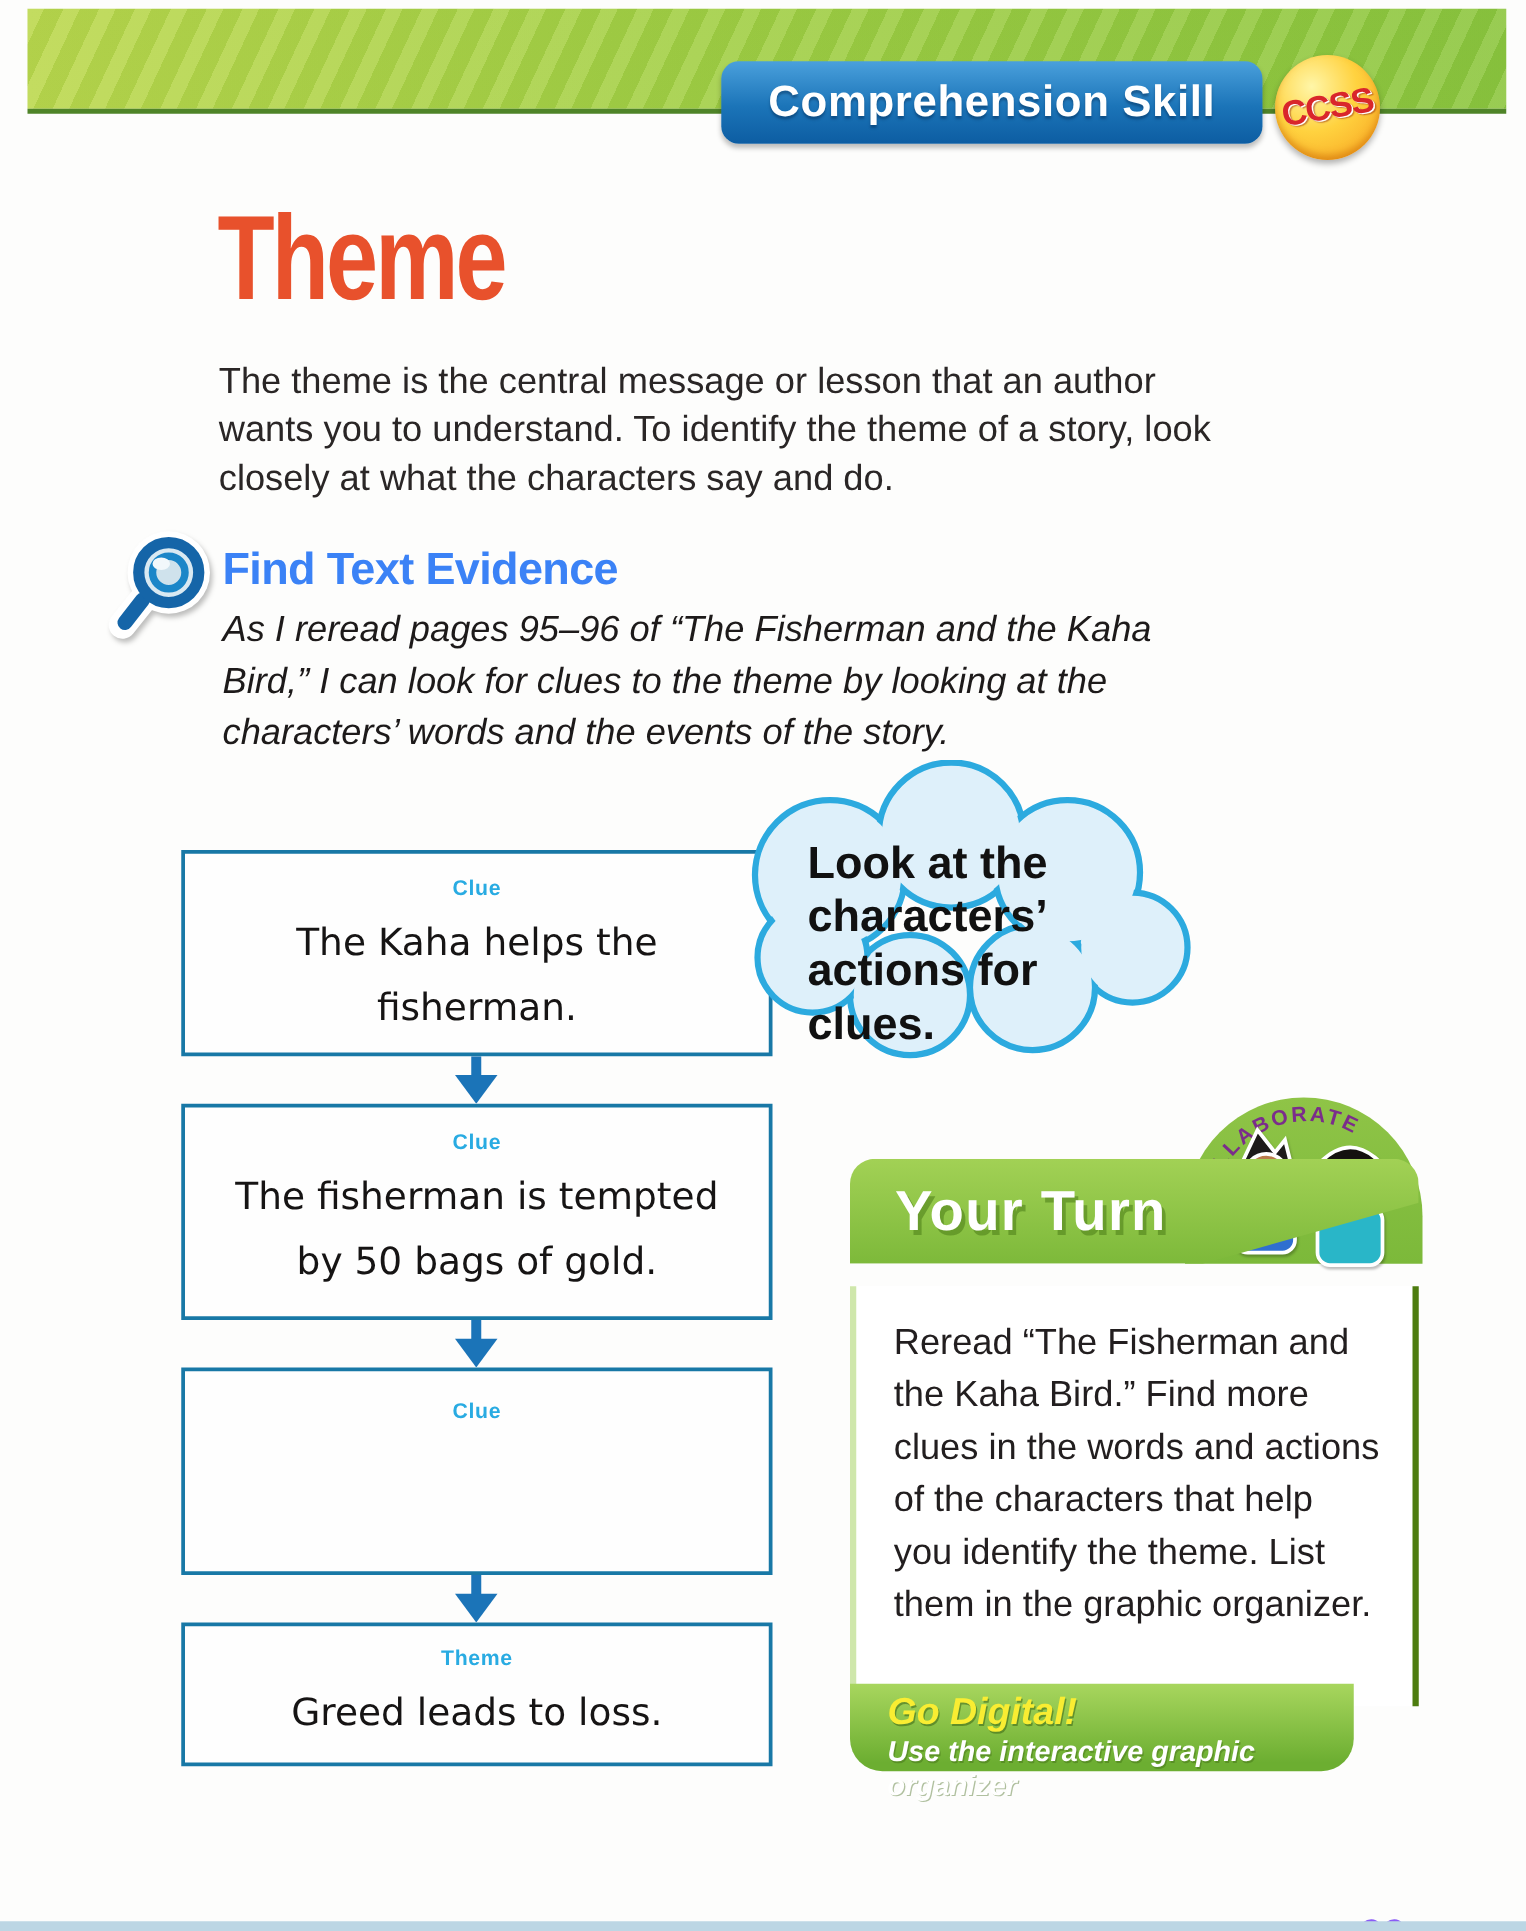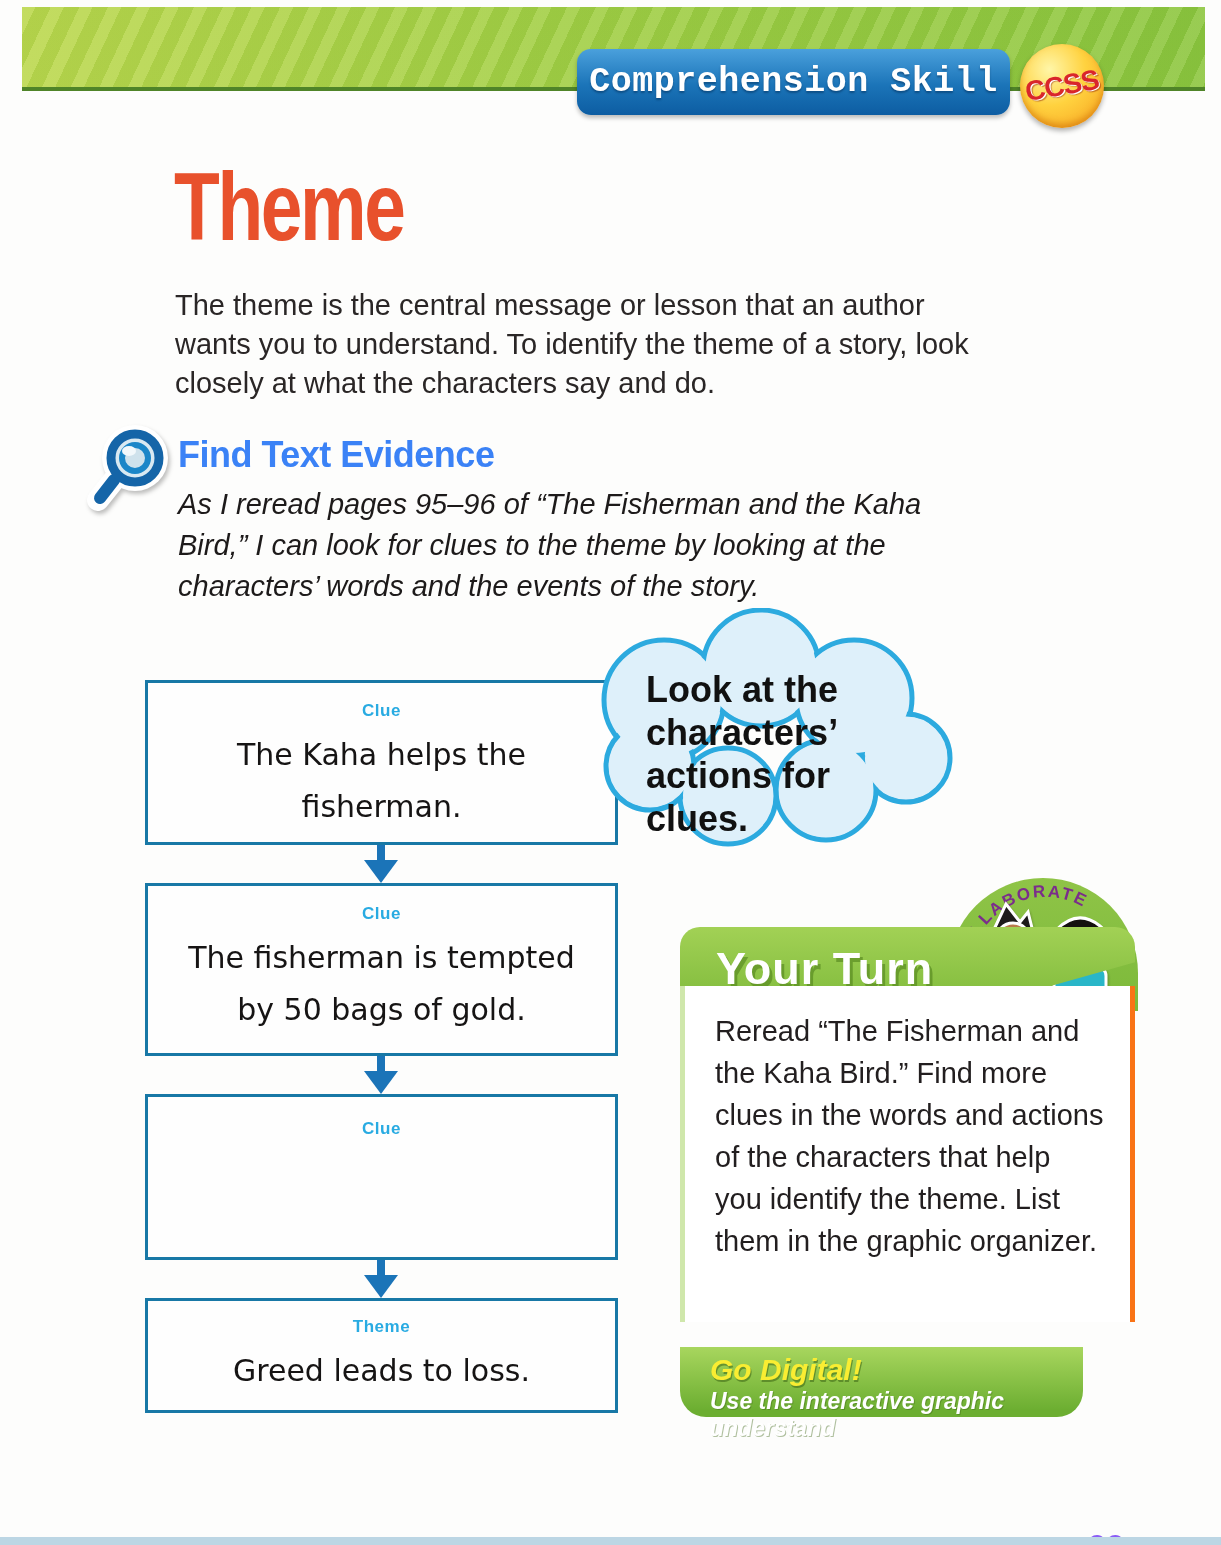--- a/index.html
+++ b/index.html
@@ -19,21 +19,20 @@
   }
   .skill-pill{
     position:absolute;left:577px;top:49px;width:433px;height:66px;
     background:linear-gradient(180deg,#4aa0dc 0%,#1b74b8 55%,#0d5da2 100%);
     border-radius:14px;box-shadow:0 3px 4px rgba(0,0,0,.25);
     display:flex;align-items:center;justify-content:center;
   }
   .skill-pill span{
     color:#fff;font-weight:bold;font-size:35px;letter-spacing:.5px;
     text-shadow:0 2px 2px rgba(0,40,80,.45);
-    font-family:Liberation Mono, monospace;
   }
   .ccss-badge{
     position:absolute;left:1020px;top:44px;width:84px;height:84px;border-radius:50%;
     background:radial-gradient(circle at 35% 30%,#fff6a8 0%,#ffd23f 45%,#f7a01e 100%);
     box-shadow:0 3px 5px rgba(0,0,0,.3), inset 0 -4px 6px rgba(200,100,0,.5);
     display:flex;align-items:center;justify-content:center;
   }
   .ccss-badge span{
     color:#d9262b;font-weight:800;font-size:28px;transform:rotate(-10deg);
     text-shadow:1px 1px 0 #fff,2px 2px 1px rgba(120,0,0,.4);letter-spacing:-1px;
@@ -87,22 +86,22 @@
     position:absolute;left:680px;top:927px;width:455px;height:84px;
     background:linear-gradient(180deg,#a2d155 0%,#7db93a 100%);
     border-radius:20px 20px 0 0;
     clip-path:polygon(0 0,100% 0,100% 42%,62% 100%,0 100%);
   }
   .yt-header span{
     position:absolute;left:36px;top:16px;color:#fff;font-weight:800;font-size:45px;
     letter-spacing:1px;text-shadow:3px 4px 0 rgba(74,124,24,.55);
   }
   .yt-body{
-    position:absolute;left:680px;top:986px;width:455px;height:336px;
-    background:#fff;border-left:5px solid #cfe7ab;border-right:5px solid #f97316;
+    position:absolute;left:680px;top:1029px;width:455px;height:336px;
+    background:#fff;border-left:5px solid #cfe7ab;border-right:5px solid #4d7c0f;
     padding:24px 26px 0 30px;
   }
   .yt-body p{margin:0;font-size:29px;line-height:42px;color:#221e1f;}
   .yt-footer{
     position:absolute;left:680px;top:1347px;width:403px;height:70px;
     background:linear-gradient(180deg,#a8d65e 0%,#6cae31 90%);
     border-radius:0 0 26px 26px;padding:6px 0 0 30px;
   }
   .yt-footer .god{
     font-size:30px;font-weight:800;font-style:italic;color:#f9ed32;
@@ -223,19 +222,19 @@
     <rect x="92" y="70" width="52" height="46" rx="10" fill="#29b6c8" stroke="#fff" stroke-width="3"></rect>
   </svg>
   <div class="yt-header">
     <span>Your Turn</span>
   </div>
   <div class="yt-body">
     <p>Reread “The Fisherman and the Kaha Bird.” Find more clues in the words and actions of the characters that help you identify the theme. List them in the graphic organizer.</p>
   </div>
   <div class="yt-footer">
     <div class="god">Go Digital!</div>
-    <div class="god-sub">Use the interactive graphic understand</div>
+    <div class="god-sub">Use the interactive graphic organizer</div>
   </div>
 
   <div class="page-number">99</div>
   <div class="bottom-strip"></div>
 
 </div>
 
 </body></html>

